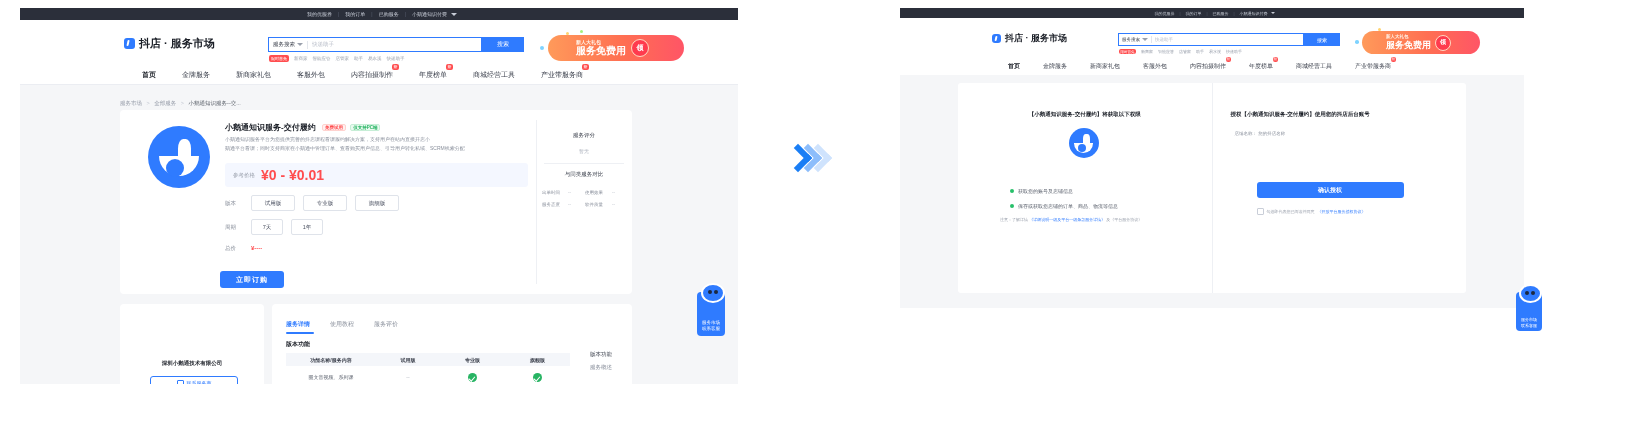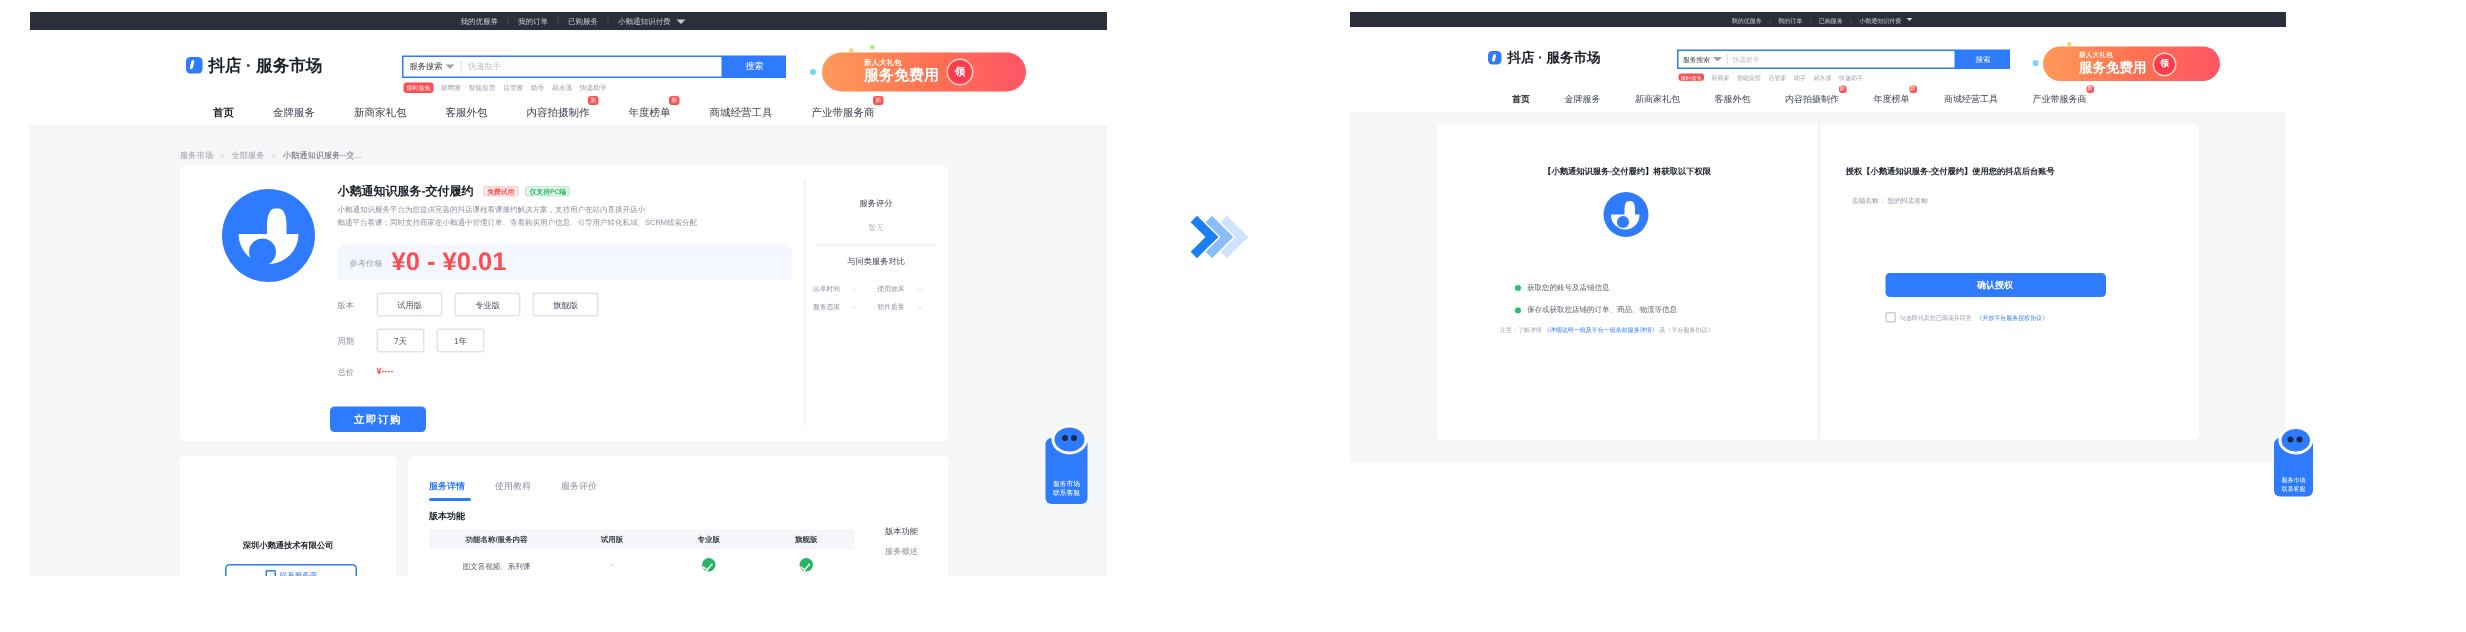--- a/index.html
+++ b/index.html
@@ -223,21 +223,21 @@
       <span>小鹅通知识服务-交付履约</span>
       <span class="tag tag-red" style="font-size:4.5px;padding:0 2px;margin-left:4px;">免费试用</span>
       <span class="tag tag-green" style="font-size:4.5px;padding:0 2px;margin-left:2px;">仅支持PC端</span>
     </div>
 
     <div class="pdesc" style="left:205px;top:128px;font-size:5px;">小鹅通知识服务平台为您提供完善的抖店课程看课履约解决方案，支持用户在站内直接开店小</div>
     <div class="pdesc" style="left:205px;top:137px;font-size:5px;">鹅通平台看课；同时支持商家在小鹅通中管理订单、查看购买用户信息、引导用户转化私域、SCRM线索分配</div>
 
     <div class="pricebar" style="left:205px;top:155px;width:295px;height:24px;padding-left:8px;">
       <span class="plabel" style="font-size:5.5px;">参考价格</span>
-      <span class="pval" style="font-size:17px;margin-left:6px;">¥0 - ¥0.01</span>
+      <span class="pval" style="font-size:14px;margin-left:6px;">¥0 - ¥0.01</span>
     </div>
 
     <div class="specrow" style="left:205px;top:188px;height:14px;">
       <span class="speclabel" style="font-size:5.5px;width:26px;">版本</span>
       <span class="chip" style="width:42px;height:14px;font-size:5.5px;margin-right:8px;">试用版</span>
       <span class="chip" style="width:42px;height:14px;font-size:5.5px;margin-right:8px;">专业版</span>
       <span class="chip" style="width:42px;height:14px;font-size:5.5px;">旗舰版</span>
     </div>
 
     <div class="specrow" style="left:205px;top:212px;height:14px;">

